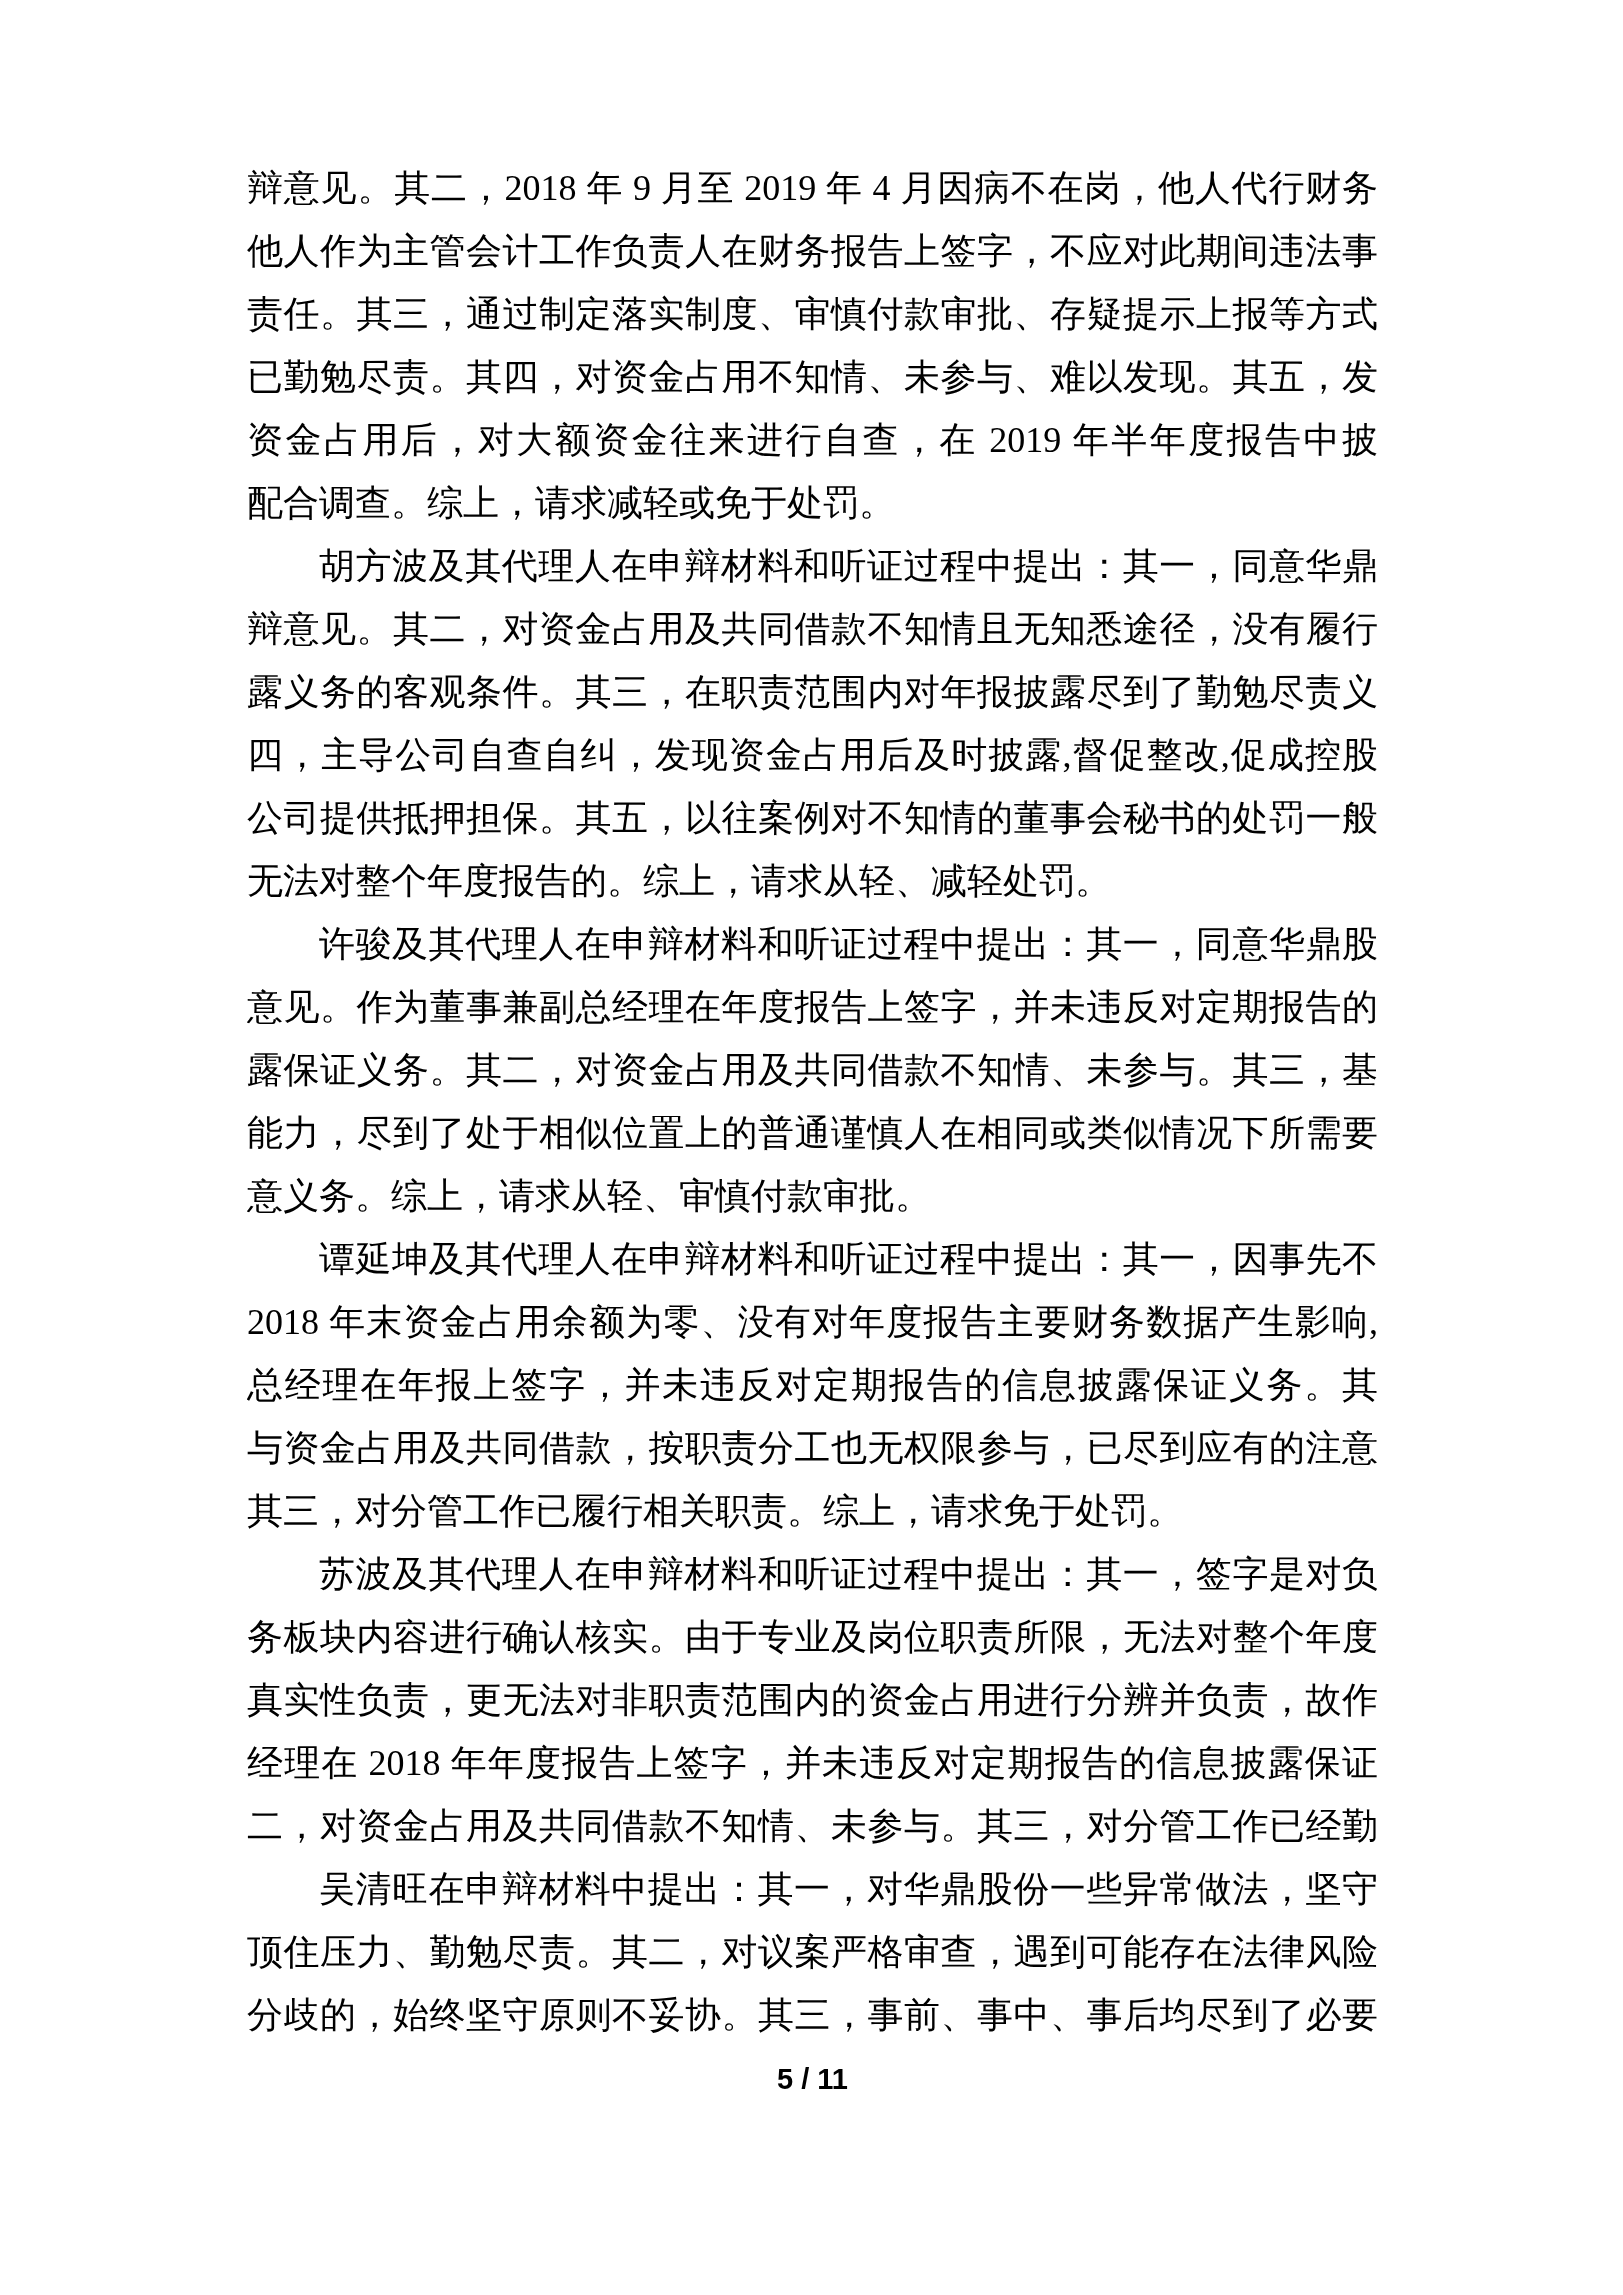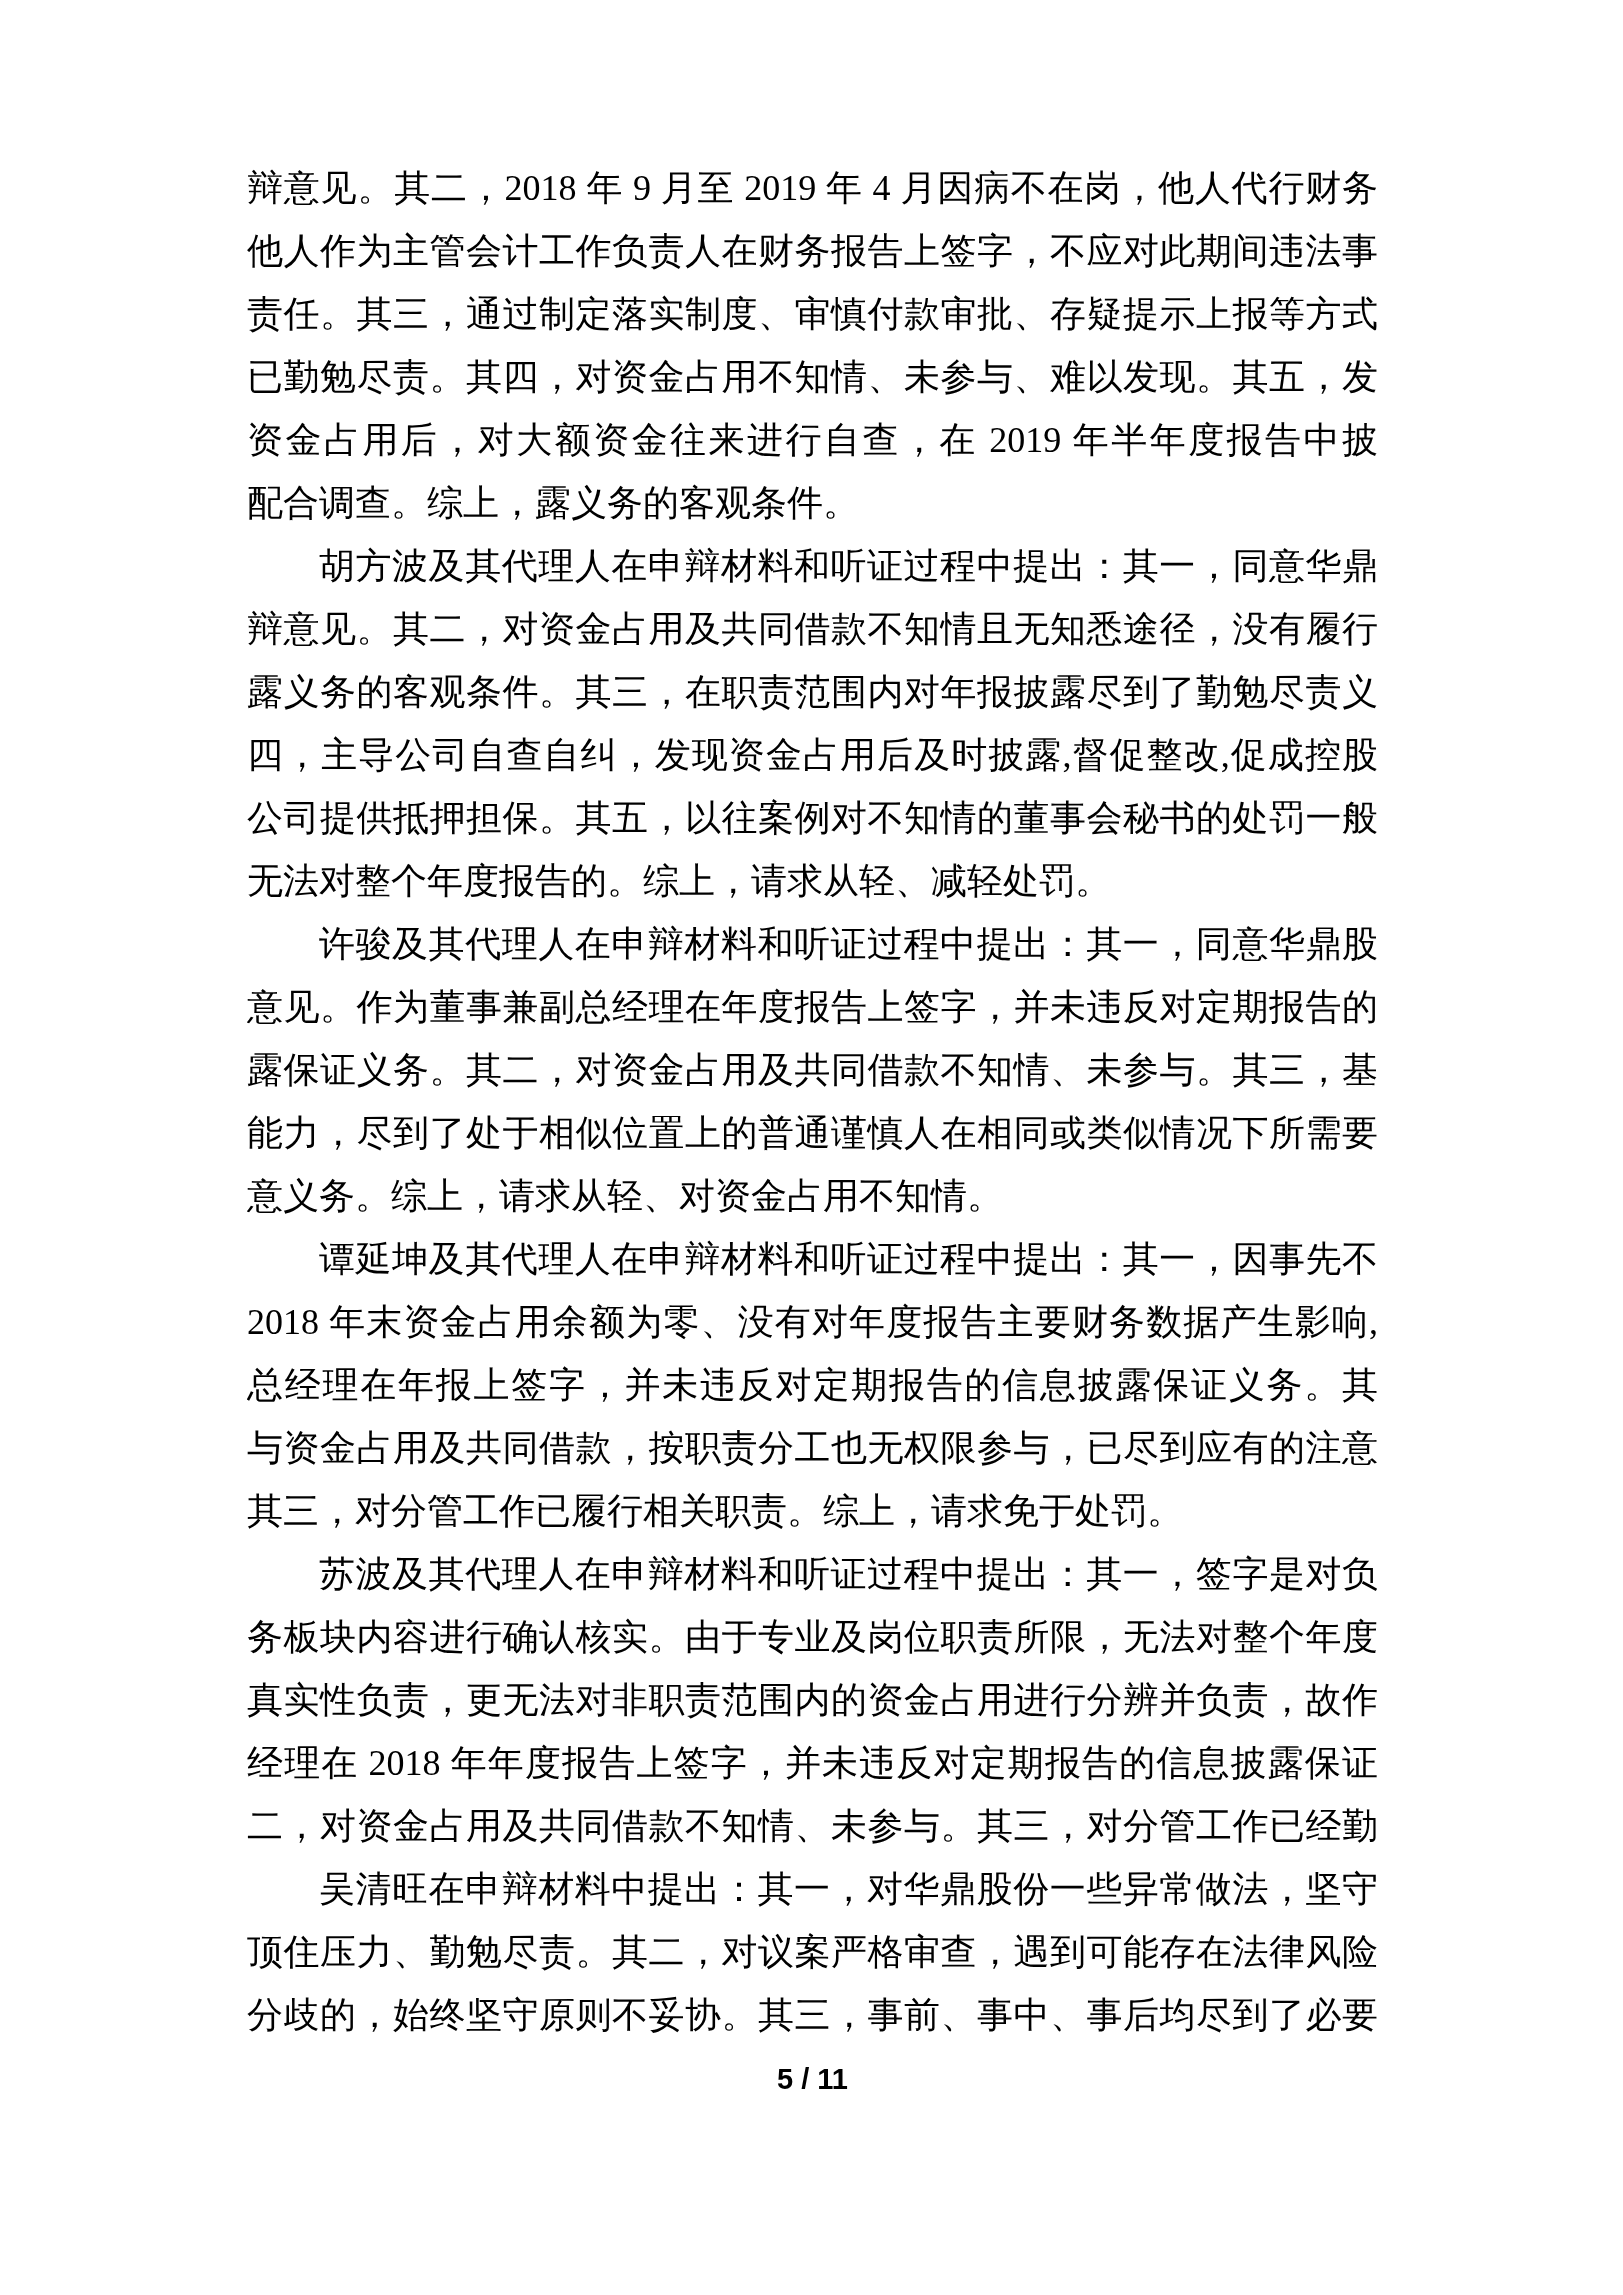--- a/index.html
+++ b/index.html
@@ -62,36 +62,36 @@
 <body>
 
 <div class="doc-page">
   <div class="doc-body">
       <div class="paragraph">
         <div class="line">辩意见。其二，2018 年 9 月至 2019 年 4 月因病不在岗，他人代行财务总监职责，</div>
         <div class="line">他人作为主管会计工作负责人在财务报告上签字，不应对此期间违法事项承担</div>
         <div class="line">责任。其三，通过制定落实制度、审慎付款审批、存疑提示上报等方式履职，</div>
         <div class="line">已勤勉尽责。其四，对资金占用不知情、未参与、难以发现。其五，发现疑似</div>
         <div class="line">资金占用后，对大额资金往来进行自查，在 2019 年半年度报告中披露，并积极</div>
-        <div class="line endline">配合调查。综上，露义务的客观条件。</div>
+        <div class="line endline">配合调查。综上，请求减轻或免于处罚。</div>
       </div>
       <div class="paragraph">
         <div class="line indent">胡方波及其代理人在申辩材料和听证过程中提出：其一，同意华鼎股份申</div>
         <div class="line">辩意见。其二，对资金占用及共同借款不知情且无知悉途径，没有履行临时披</div>
         <div class="line">露义务的客观条件。其三，在职责范围内对年报披露尽到了勤勉尽责义务。其</div>
         <div class="line">四，主导公司自查自纠，发现资金占用后及时披露,督促整改,促成控股股东向</div>
         <div class="line">公司提供抵押担保。其五，以往案例对不知情的董事会秘书的处罚一般低于实</div>
         <div class="line endline">无法对整个年度报告的。综上，请求从轻、减轻处罚。</div>
       </div>
       <div class="paragraph">
         <div class="line indent">许骏及其代理人在申辩材料和听证过程中提出：其一，同意华鼎股份申辩</div>
         <div class="line">意见。作为董事兼副总经理在年度报告上签字，并未违反对定期报告的信息披</div>
         <div class="line">露保证义务。其二，对资金占用及共同借款不知情、未参与。其三，基于专业</div>
         <div class="line">能力，尽到了处于相似位置上的普通谨慎人在相同或类似情况下所需要的的注</div>
-        <div class="line endline">意义务。综上，请求从轻、对资金占用不知情。</div>
+        <div class="line endline">意义务。综上，请求从轻、审慎付款审批。</div>
       </div>
       <div class="paragraph">
         <div class="line indent">谭延坤及其代理人在申辩材料和听证过程中提出：其一，因事先不知情且</div>
         <div class="line">2018 年末资金占用余额为零、没有对年度报告主要财务数据产生影响,故作为副</div>
         <div class="line">总经理在年报上签字，并未违反对定期报告的信息披露保证义务。其二，未参</div>
         <div class="line">与资金占用及共同借款，按职责分工也无权限参与，已尽到应有的注意义务。</div>
         <div class="line endline">其三，对分管工作已履行相关职责。综上，请求免于处罚。</div>
       </div>
       <div class="paragraph">
         <div class="line indent">苏波及其代理人在申辩材料和听证过程中提出：其一，签字是对负责的业</div>

